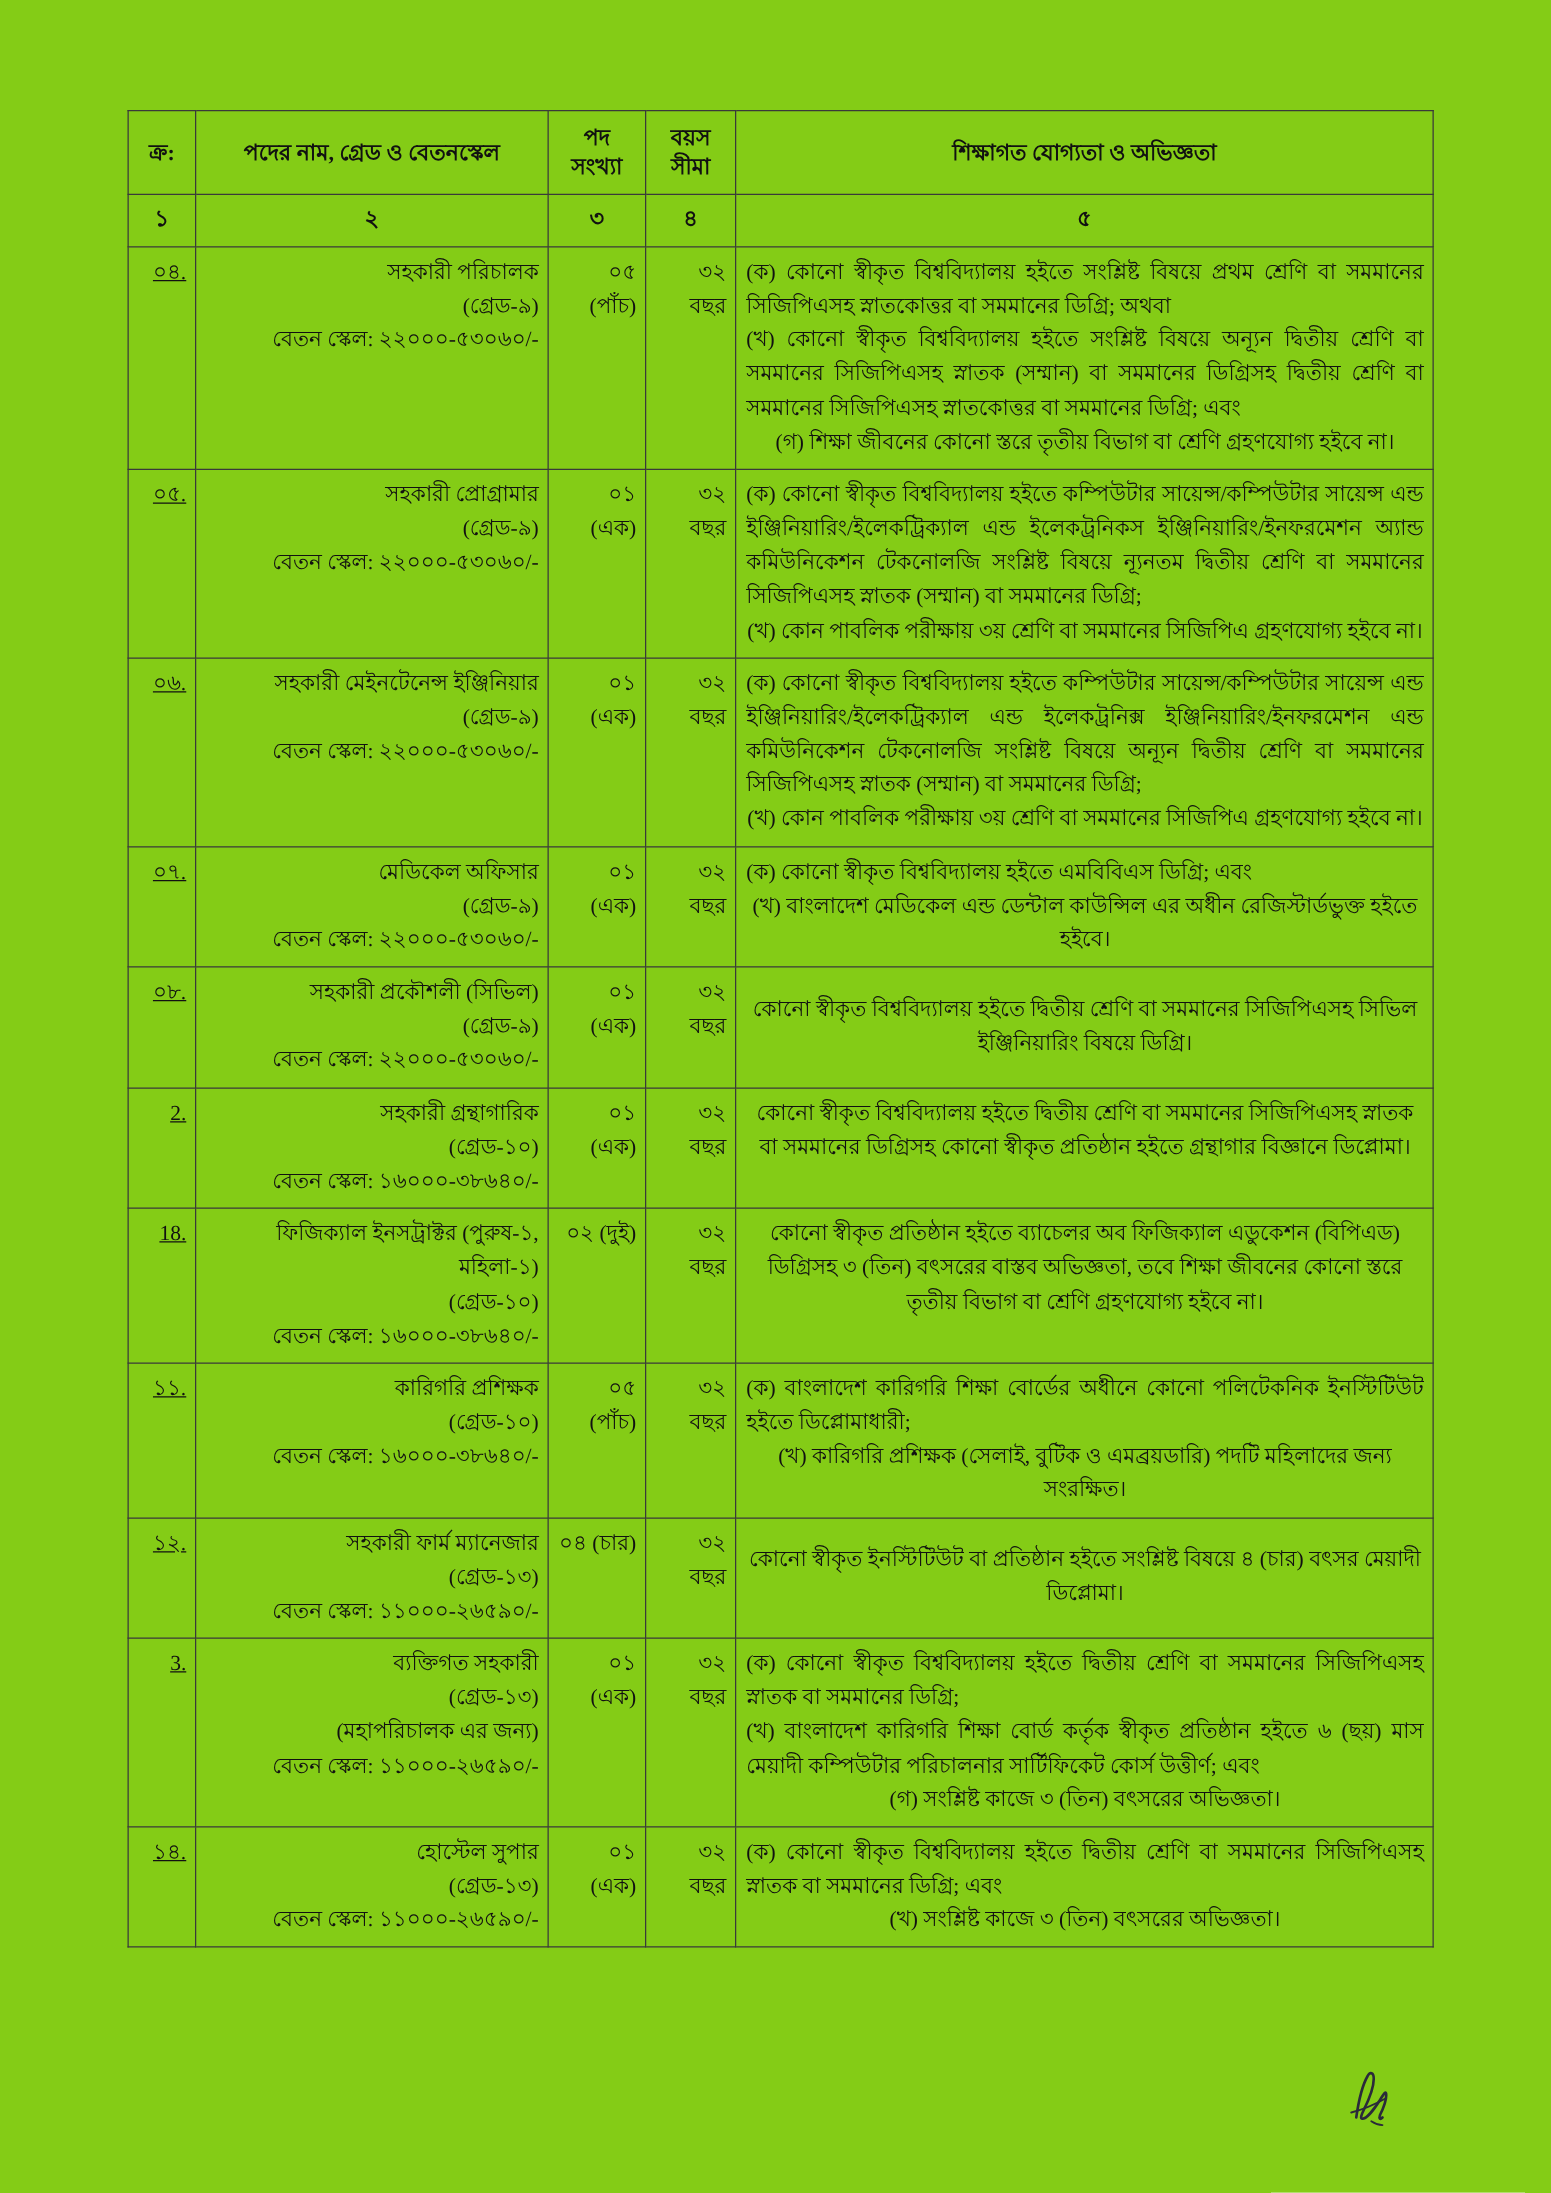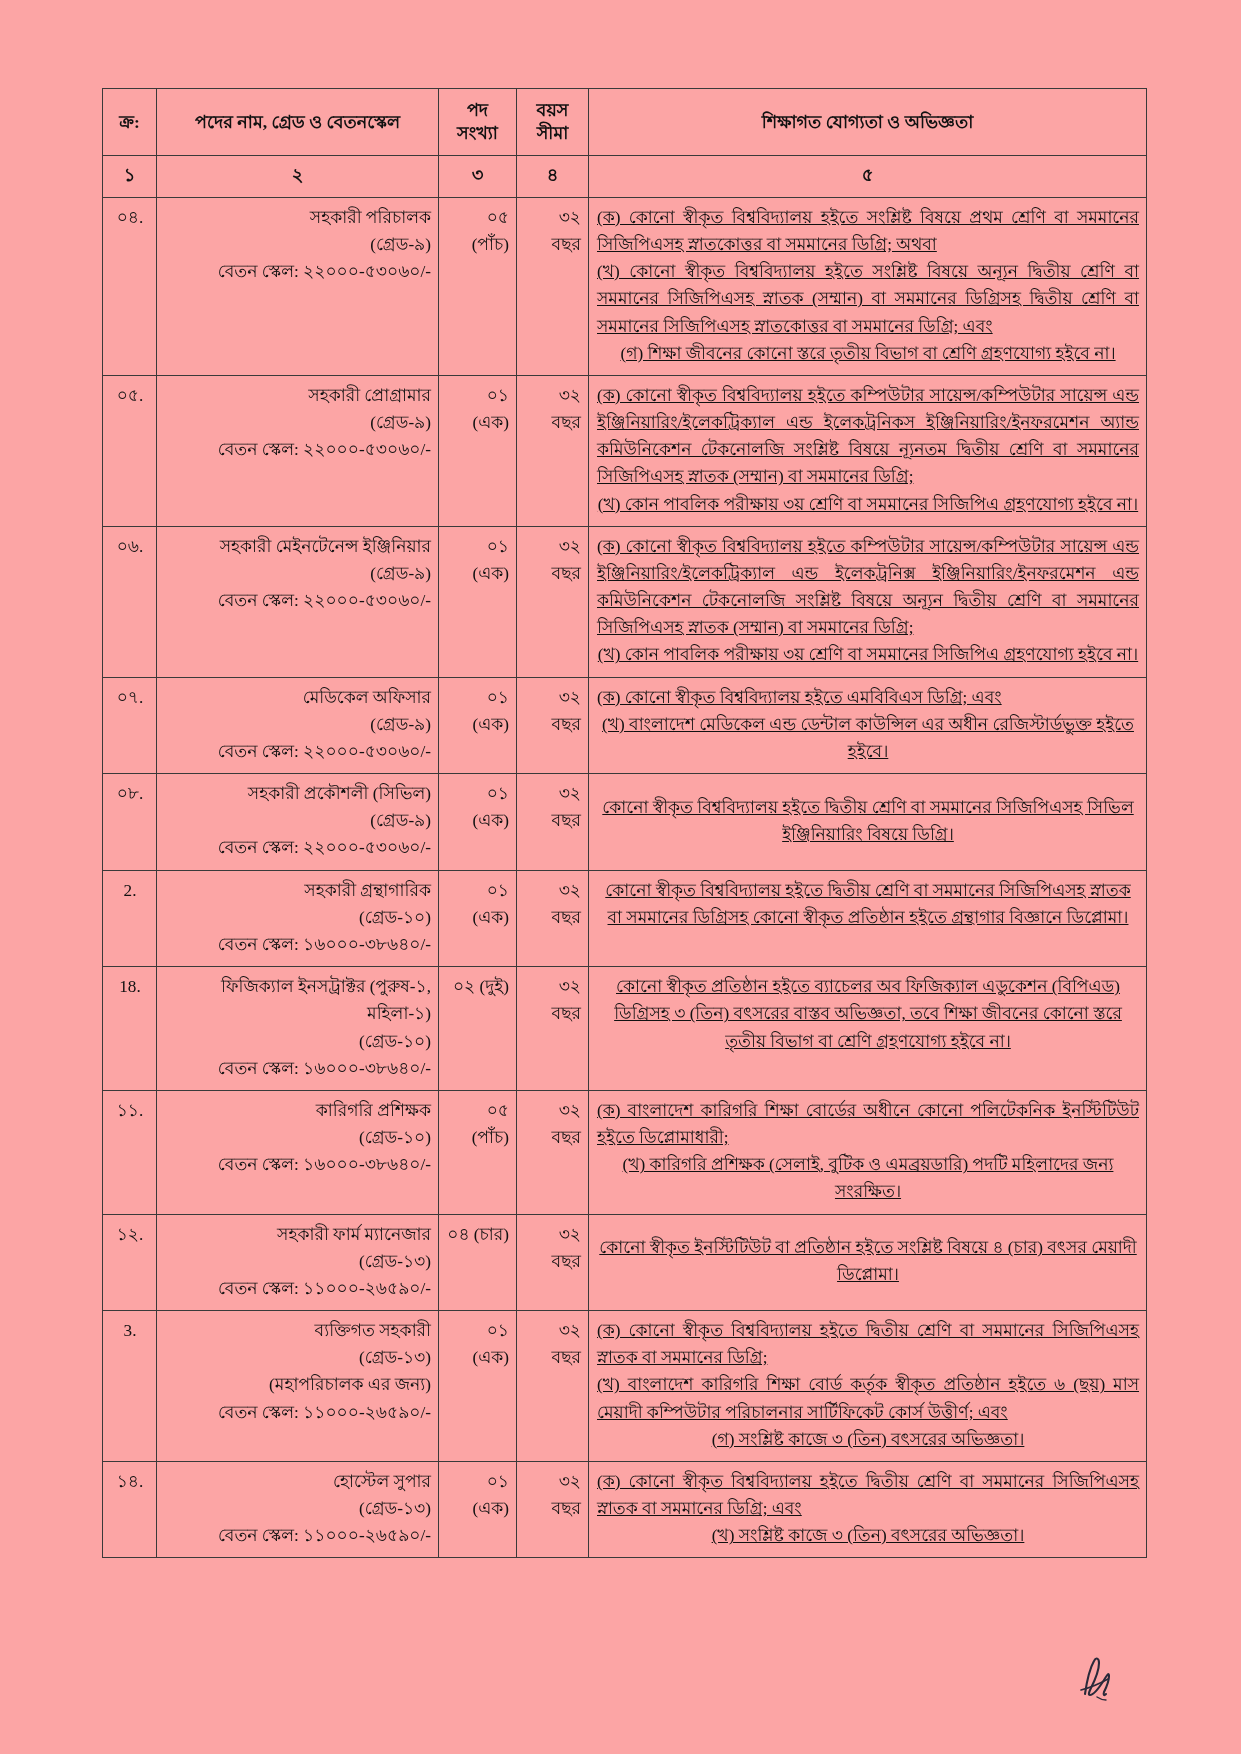--- a/index.html
+++ b/index.html
@@ -13,21 +13,21 @@
     font-family: "Liberation Serif", "DejaVu Serif", serif;
     color: #111111;
     position: relative;
     overflow: hidden;
   }
   .page {
     position: absolute;
     left: 0; top: 0;
     width: 1241px;
     height: 1754px;
-    background: #fca5a5;
+    background: #84cc16;
   }
   .table-wrap {
     position: absolute;
     left: 102px;
     top: 88px;
     width: 1044px;
   }
   table.circular {
     border-collapse: collapse;
     width: 1044px;
@@ -60,39 +60,40 @@
   }
   tr.numrow td {
     text-align: center;
     vertical-align: middle;
     font-weight: 700;
     padding: 5px 4px 7px;
     font-size: 18px;
   }
 
   td.sl {
-    text-align: center;
+    text-align: right;
     vertical-align: top;
     padding-left: 8px;
     padding-right: 2px;
     white-space: nowrap;
+    text-decoration: underline;
   }
   td.count, td.age {
     text-align: right;
     vertical-align: middle;
     line-height: 1.5;
   }
   td.post { text-align: right; }
   td.qual { text-align: left; }
   td.qual.justify { text-align: justify; text-justify: inter-word; }
   td.qual.mid { vertical-align: middle; }
   td.count.top, td.age.top { vertical-align: top; }
 
   .post-line { display: block; white-space: nowrap; }
-  .q-block { display: block; text-align: justify; text-justify: inter-word; text-decoration: underline; }
+  .q-block { display: block; text-align: justify; text-justify: inter-word; }
   .q-block:last-child { text-align: center; }
 
   .signature {
     position: absolute;
     left: 1075px;
     top: 1650px;
     width: 110px;
     height: 60px;
   }
   .signature svg { display: block; }

